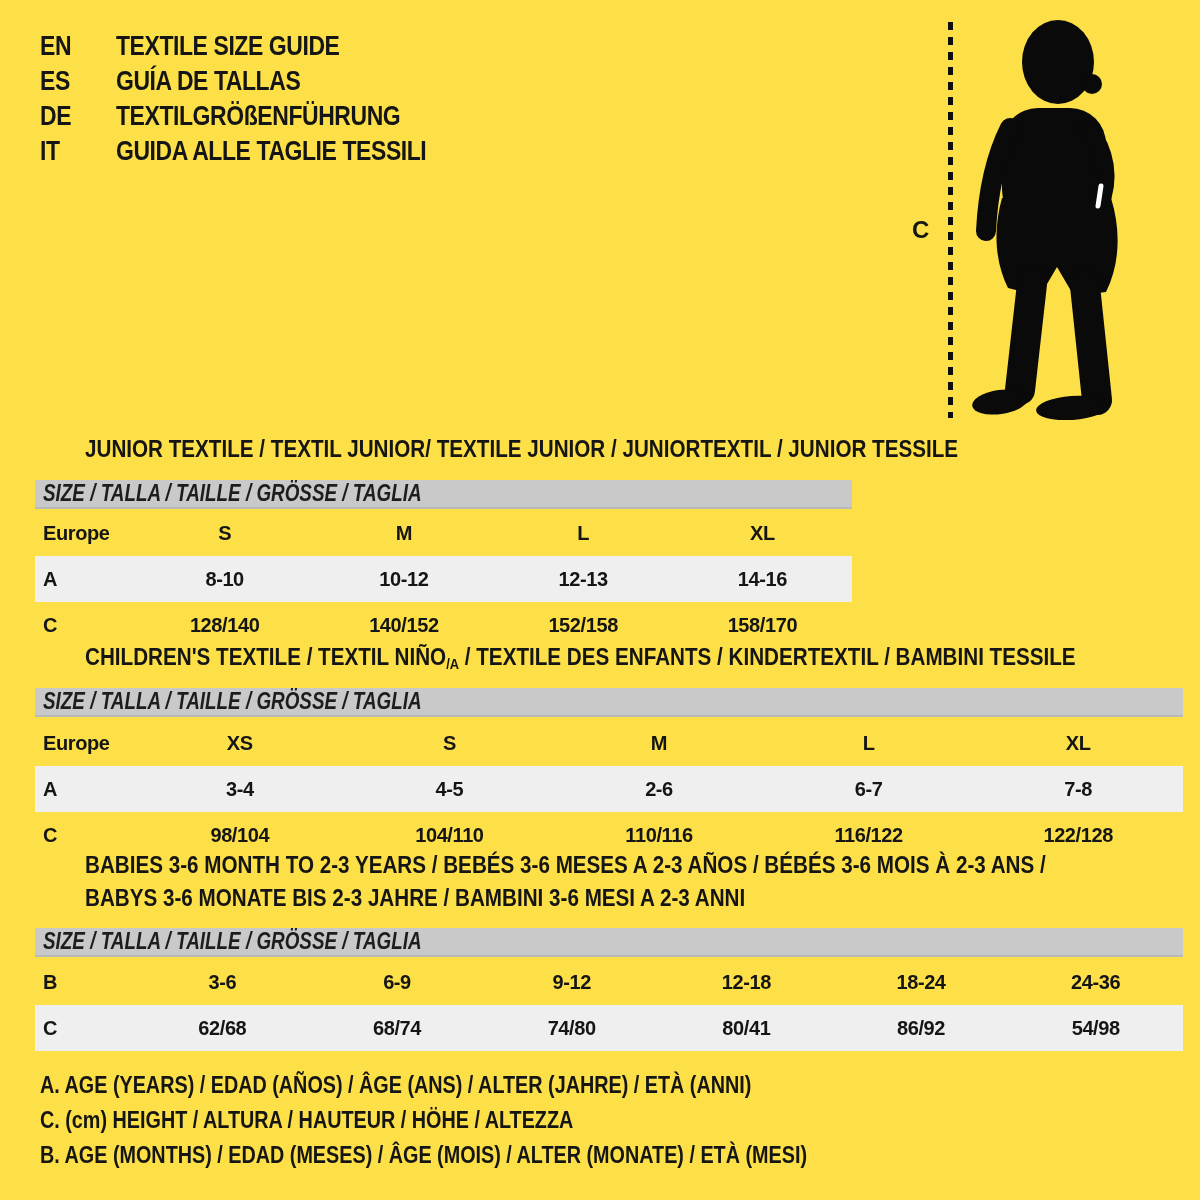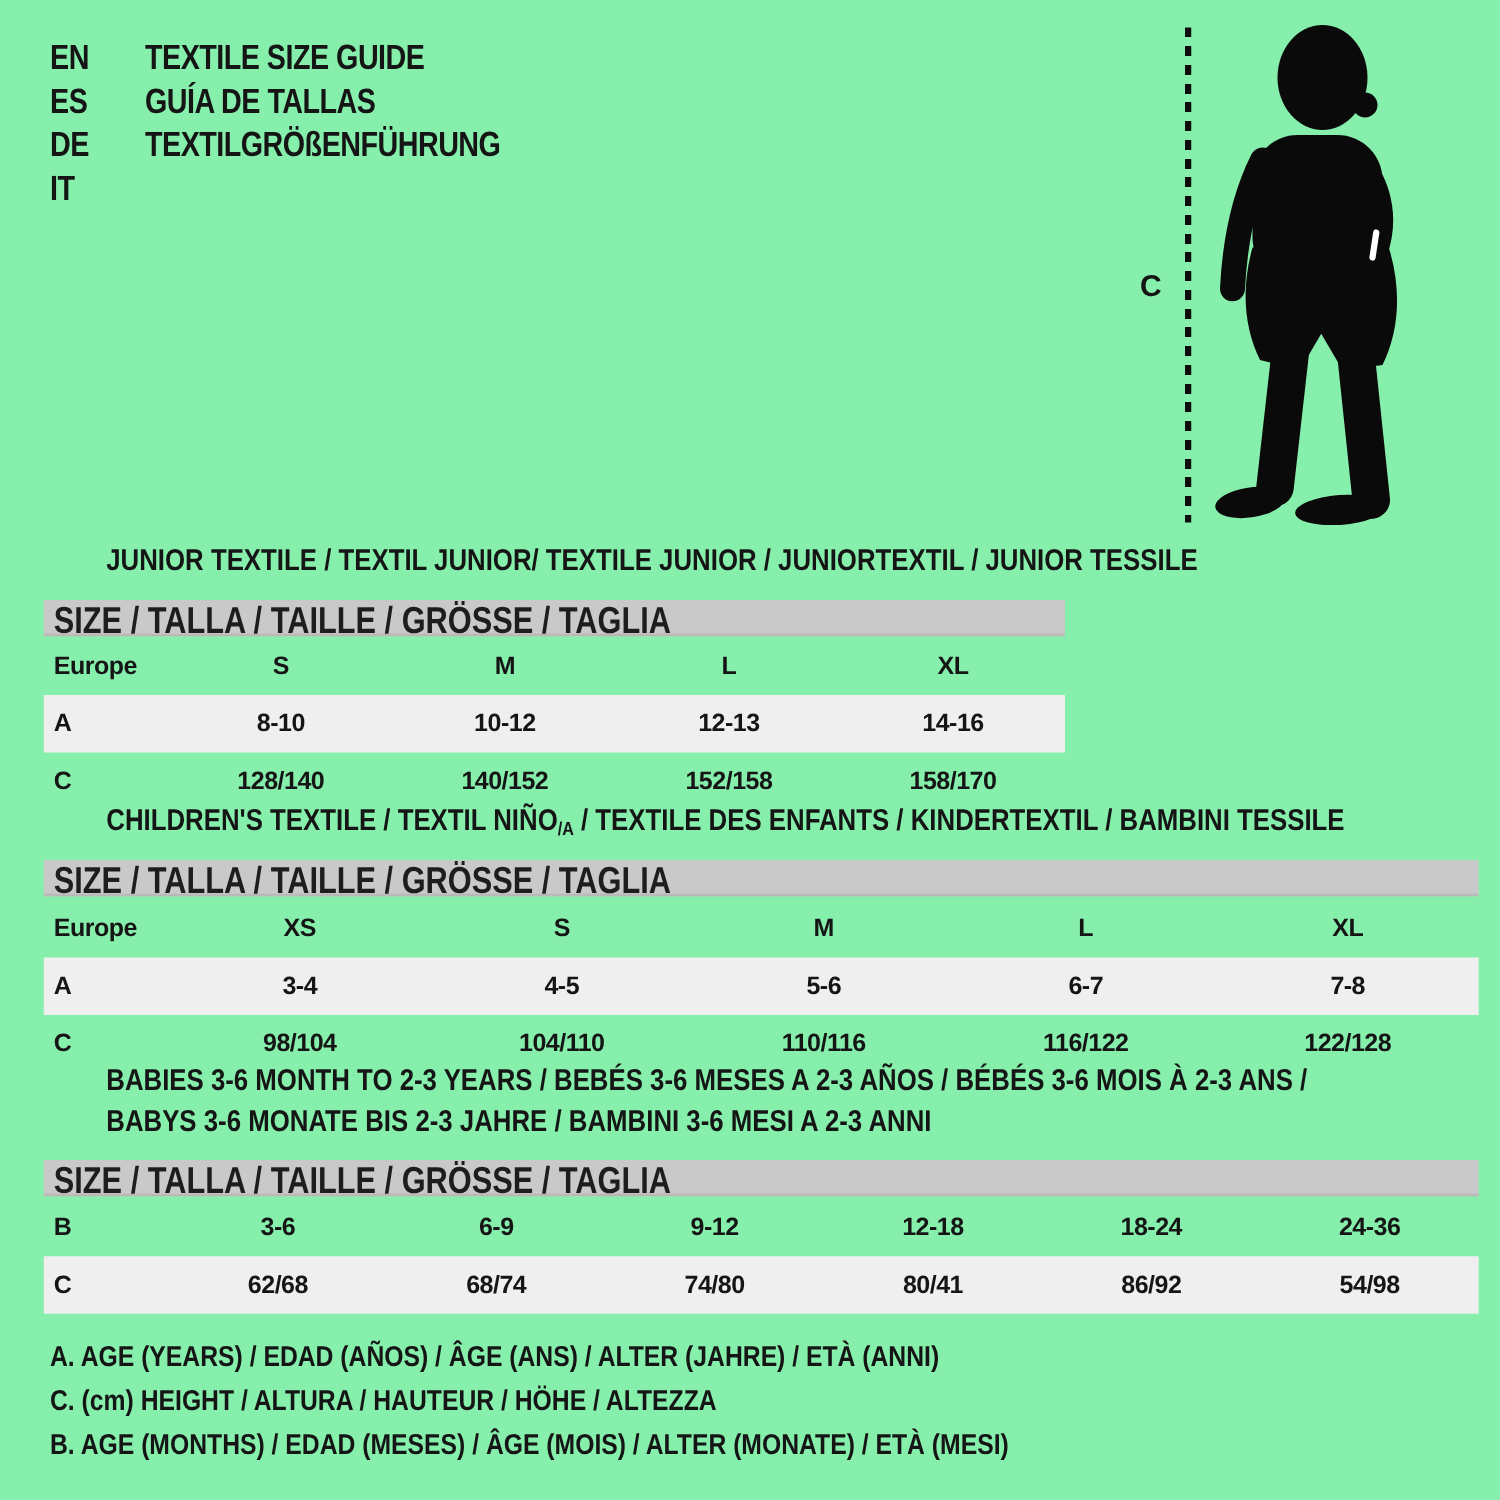--- a/index.html
+++ b/index.html
@@ -1,17 +1,17 @@
 <!DOCTYPE html>
 <html style="--header-bar: #c9c9c9; --row-shaded: #efefef; --text: #151515; --silhouette: #0a0a0a;"><head>
 <meta charset="utf-8">
 <style>
   html,body{margin:0;padding:0;background:#fff;}
   .page{
-    position:relative;width:1200px;height:1200px;background:#86efac;overflow:hidden;
+    position:relative;width:1200px;height:1200px;background:#fde047;overflow:hidden;
     font-family:"Liberation Sans","DejaVu Sans",sans-serif;color:#151515;
   }
   
   .cond{display:inline-block;transform:scaleX(.82);transform-origin:0 50%;white-space:nowrap;}
   .cond2{display:inline-block;transform:scaleX(.86);transform-origin:0 50%;white-space:nowrap;}
 
   
   .lang-list{position:absolute;left:40px;top:28px;}
   .lang-row{display:flex;height:35px;align-items:center;font-size:28px;font-weight:700;letter-spacing:-.5px;}
   .lang-code{width:76px;}
@@ -21,22 +21,22 @@
     background:repeating-linear-gradient(to bottom,#0d0d0d 0 8px,transparent 8px 15px);
   }
   .measure-label{position:absolute;left:912px;top:216px;font-size:24px;font-weight:700;}
   .toddler{position:absolute;left:970px;top:16px;}
 
   
   .section{position:absolute;left:35px;}
   .section-title{position:absolute;left:6px;top:0;font-size:24px;font-weight:700;line-height:26px;margin-left:44px;}
   .size-bar{
     position:absolute;left:0;right:0;height:29px;background:var(--header-bar,#c9c9c9);
-    border-bottom:2px solid #b9b9b9;display:flex;padding-left:8px;box-sizing:border-box;
-    font-size:30px;font-weight:700;color:#1d1d1d;
+    border-bottom:2px solid #b9b9b9;display:flex;align-items:center;padding-left:8px;box-sizing:border-box;
+    font-size:23px;font-weight:700;color:#1d1d1d;font-style:italic;
   }
   .rows{position:absolute;left:0;right:0;}
   .trow{display:flex;height:46px;align-items:center;font-size:20px;font-weight:700;letter-spacing:-.4px;}
   .trow.shaded{background:var(--row-shaded,#efefef);}
   .tlabel{width:100px;padding-left:8px;box-sizing:border-box;}
   .tcell{flex:1;text-align:center;}
 
   .sec-junior{top:436px;width:817px;}
   .sec-junior .size-bar{top:44px;}
   .sec-junior .rows{top:74px;}
@@ -68,20 +68,21 @@
     <div class="lang-row">
       <div class="lang-code"><span class="cond">ES</span></div>
       <div class="lang-label"><span class="cond">GUÍA DE TALLAS</span></div>
     </div>
     <div class="lang-row">
       <div class="lang-code"><span class="cond">DE</span></div>
       <div class="lang-label"><span class="cond">TEXTILGRÖßENFÜHRUNG</span></div>
     </div>
     <div class="lang-row">
       <div class="lang-code"><span class="cond">IT</span></div>
+      <div class="lang-label"><span class="cond">GUIDA ALLE TAGLIE TESSILI</span></div>
     </div>
   </div>
 
   <div class="measure-line"></div>
   <div class="measure-label">C</div>
   <svg class="toddler" width="162" height="404" viewBox="0 0 162 404" xmlns="http://www.w3.org/2000/svg">
     <g fill="#0a0a0a" stroke="none">
       <ellipse cx="88" cy="46" rx="36" ry="42"></ellipse>
       <circle cx="122" cy="68" r="10"></circle>
       <rect x="32" y="92" width="104" height="118" rx="36"></rect>
@@ -137,21 +138,21 @@
         <div class="tcell">XS</div>
         <div class="tcell">S</div>
         <div class="tcell">M</div>
         <div class="tcell">L</div>
         <div class="tcell">XL</div>
       </div>
       <div class="trow shaded">
         <div class="tlabel">A</div>
         <div class="tcell">3-4</div>
         <div class="tcell">4-5</div>
-        <div class="tcell">5-6</div>
+        <div class="tcell">2-6</div>
         <div class="tcell">6-7</div>
         <div class="tcell">7-8</div>
       </div>
       <div class="trow">
         <div class="tlabel">C</div>
         <div class="tcell">98/104</div>
         <div class="tcell">104/110</div>
         <div class="tcell">110/116</div>
         <div class="tcell">116/122</div>
         <div class="tcell">122/128</div>

